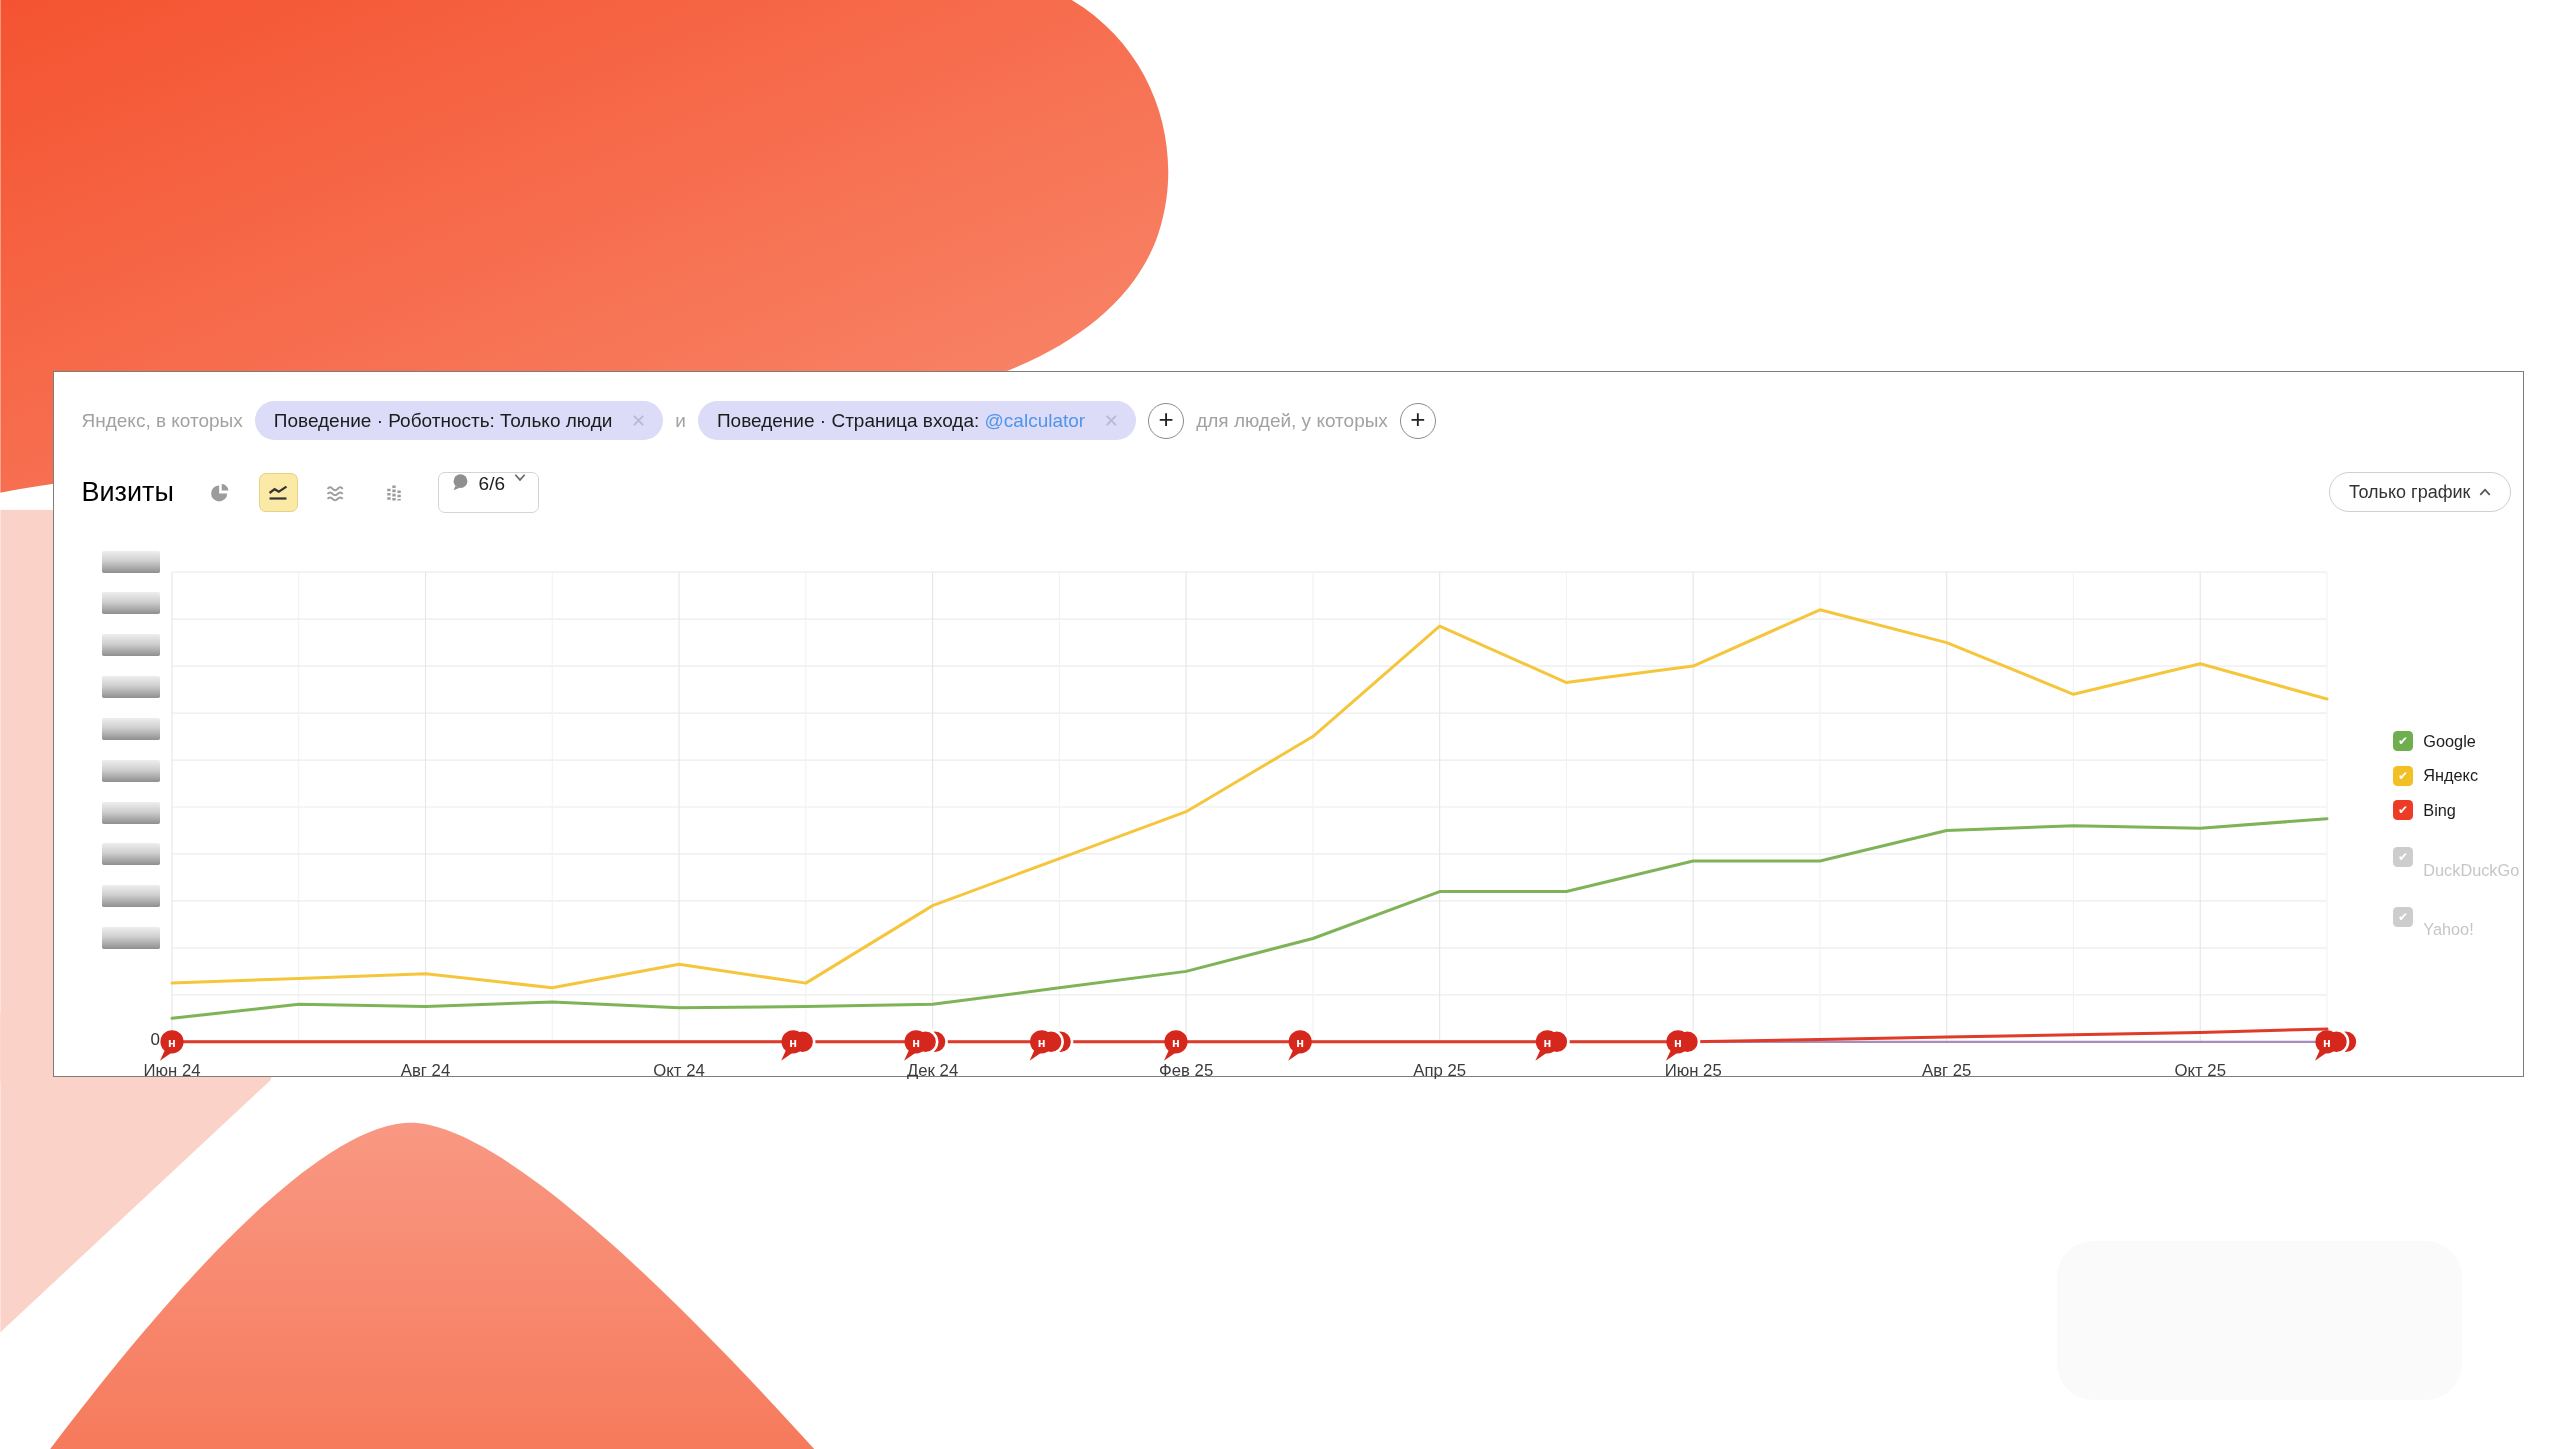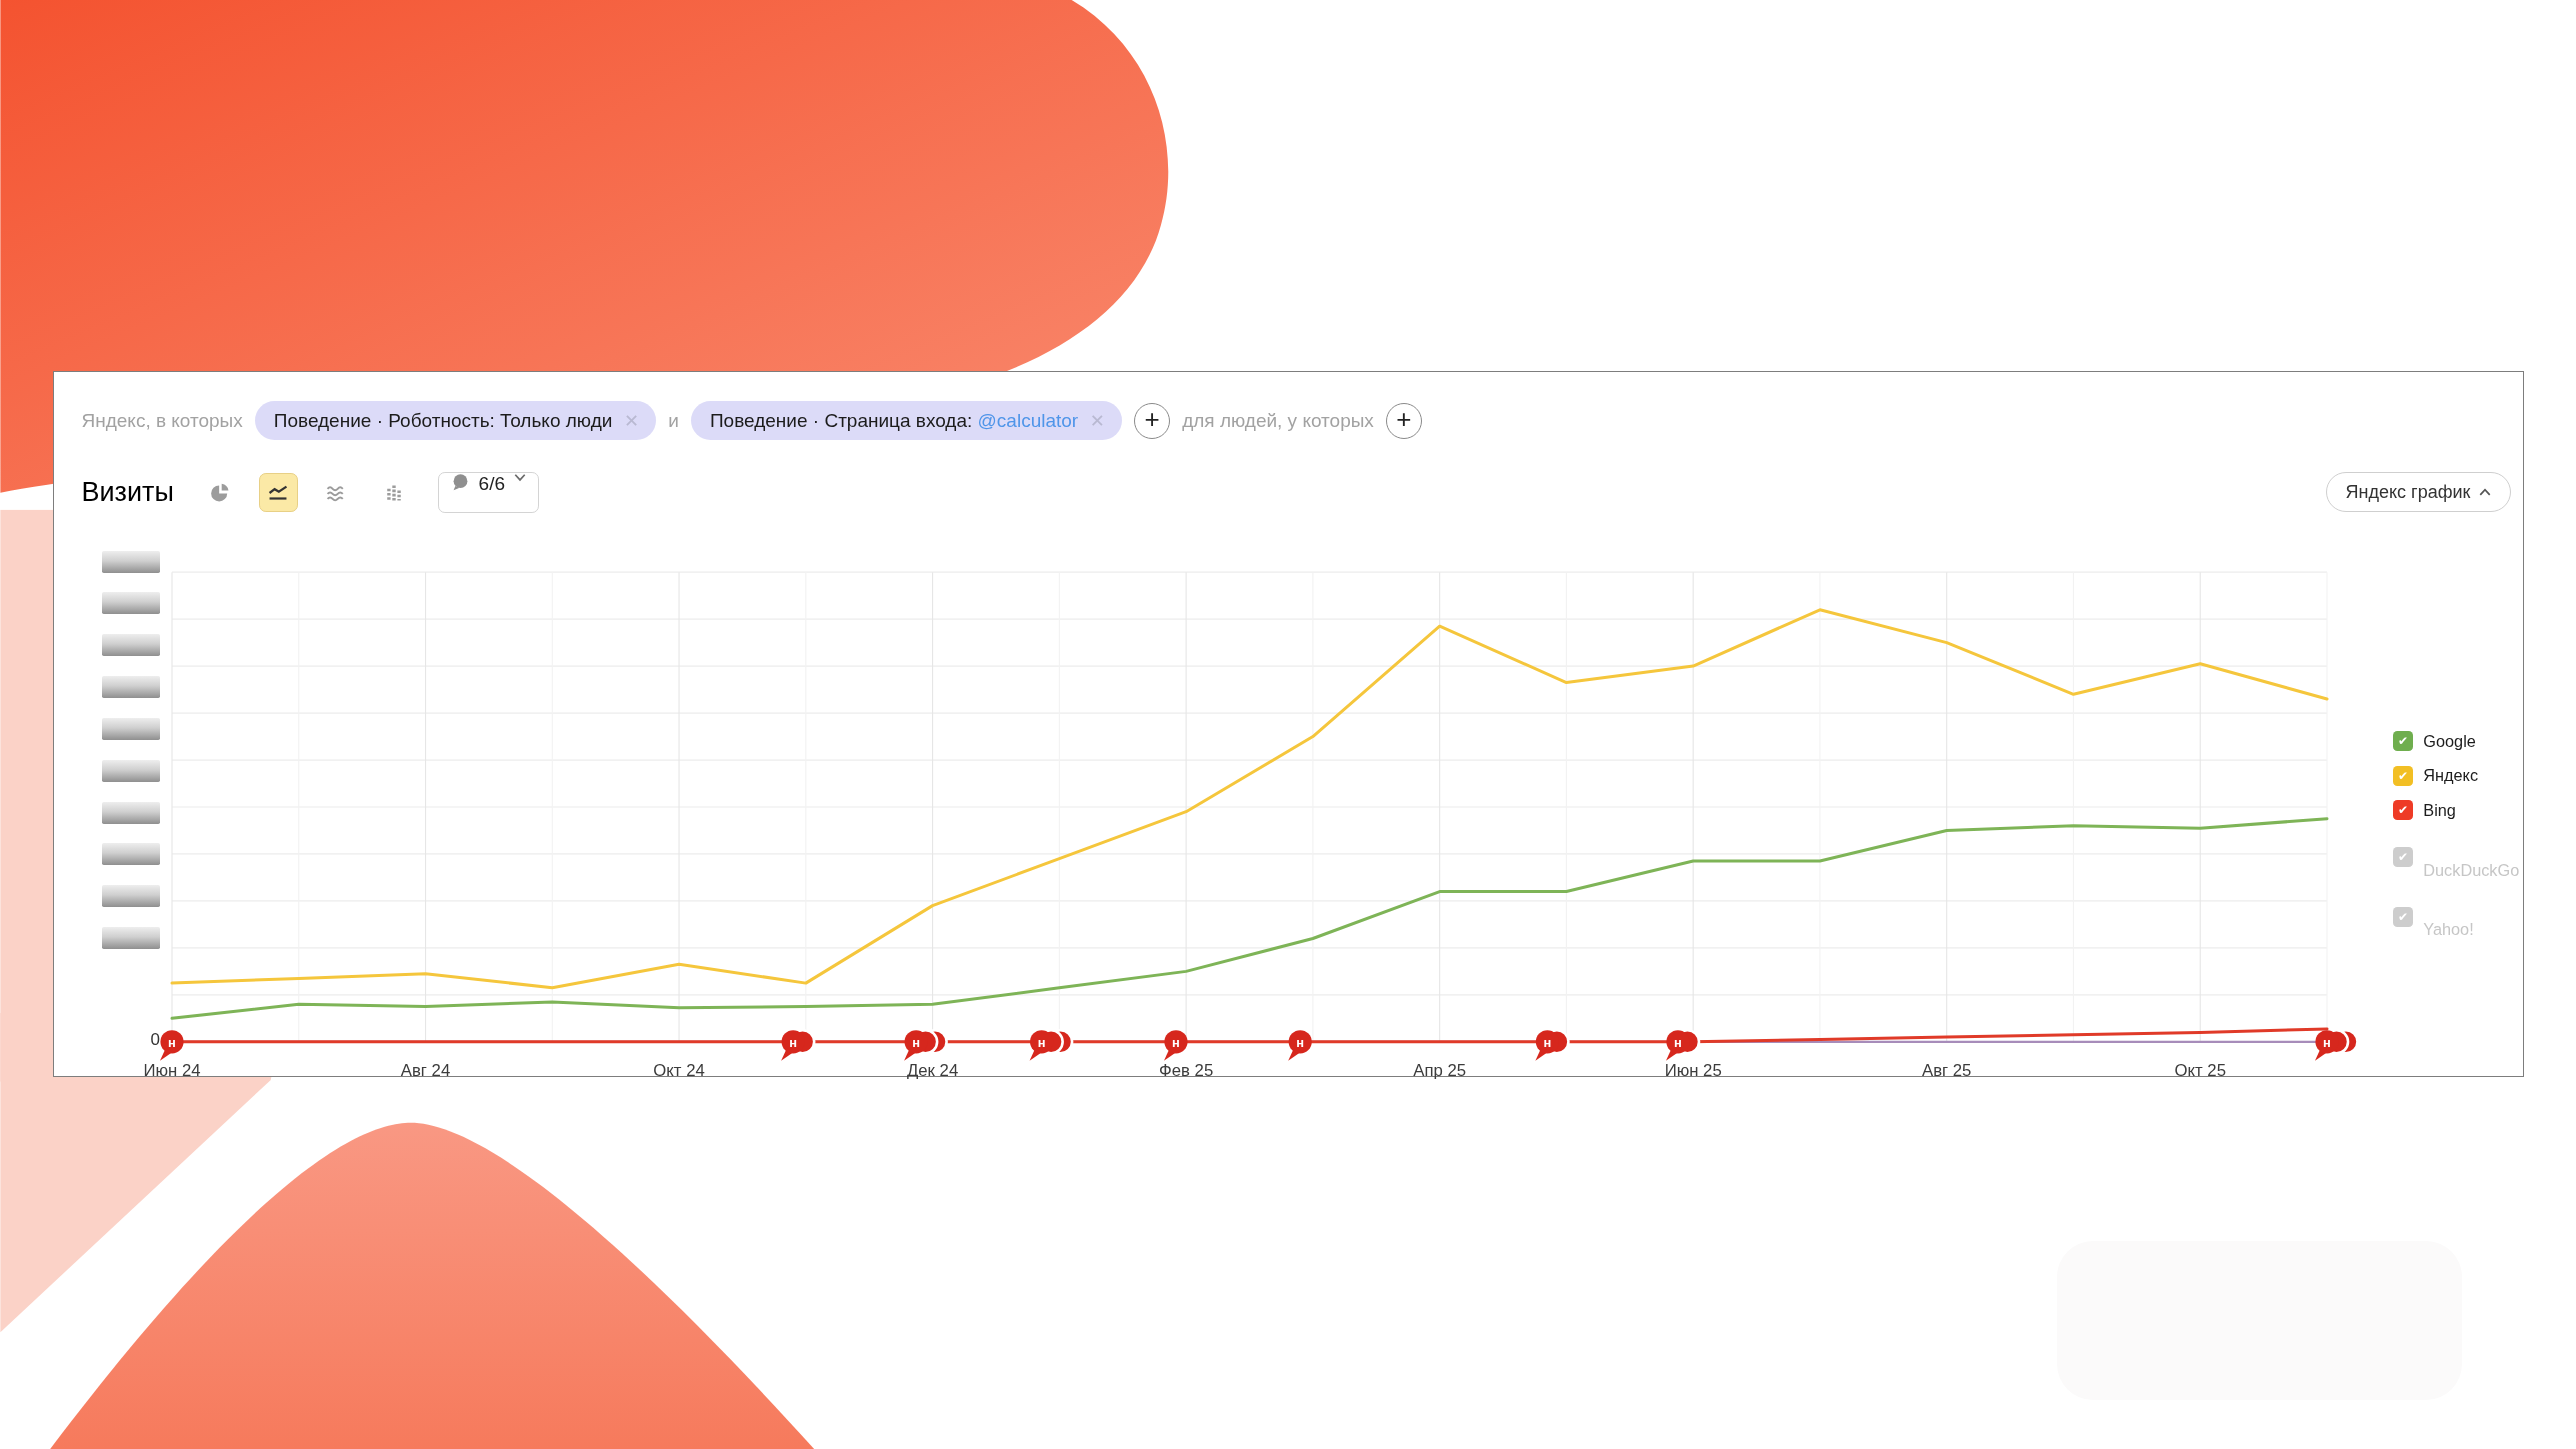--- a/index.html
+++ b/index.html
@@ -8,21 +8,21 @@
   
   #bg-svg{position:absolute;left:0;top:0;width:2576px;height:1449px;}
   .pale-card{position:absolute;left:2057px;top:1241px;width:405px;height:159px;
              border-radius:36px;background:#fbfafa;}
   
   #panel{position:absolute;left:53px;top:371px;width:2471px;height:706px;
          background:#fff;border:1.7px solid #7d7d7d;box-sizing:border-box;}
   
   #filter-row{position:absolute;left:27.5px;top:29px;height:39px;display:flex;align-items:center;gap:12px;}
   .gray-label{color:#a2a2a2;font-size:19px;white-space:nowrap;}
-  .chip{display:flex;align-items:center;gap:10px;background:#dcdbf8;border-radius:20.6px;
+  .chip{display:flex;align-items:center;gap:17px;background:#dcdbf8;border-radius:20.6px;
         height:39px;padding:0 15.5px 0 19px;font-size:19px;color:#1c1c1c;white-space:nowrap;}
   .chip .link{color:#4f95e9;}
   .chip .x{color:#b9b9d2;font-size:18px;cursor:pointer;padding:0 1.7px;}
   .plus-btn{width:36px;height:36px;border-radius:50%;border:1.7px solid #8a8a8a;background:#fff;
             display:flex;align-items:center;justify-content:center;font-size:26px;font-weight:300;
             color:#222;box-sizing:border-box;cursor:pointer;line-height:1;padding-bottom:2.6px;}
   
   #toolbar-row{position:absolute;left:27.5px;top:98px;height:45px;display:flex;align-items:center;gap:19px;}
   #chart-title{font-size:27px;color:#000;margin-right:8px;}
   .icon-btn{width:39px;height:39px;display:flex;align-items:center;justify-content:center;
@@ -124,21 +124,21 @@
           <path d="M5,15 L3,20 L10,17 Z" fill="#8f8f8f"></path>
         </svg>
         <span class="dd-text">6/6</span>
         <svg width="12" height="8.6" viewBox="0 0 14 10">
           <polyline points="1.5,2 7,8 12.5,2" stroke="#6b6b6b" stroke-width="2" fill="none"></polyline>
         </svg>
       </span>
     </div>
 
     <div id="hide-pill">
-      <span>Яндекс график</span>
+      <span>Только график</span>
       <svg width="12" height="8.6" viewBox="0 0 14 10">
         <polyline points="1.5,8 7,2 12.5,8" stroke="#555" stroke-width="2" fill="none"></polyline>
       </svg>
     </div>
 
     <div id="y-zero">0</div>
     <div id="peek">
         <span>200</span>
       </div>
 

